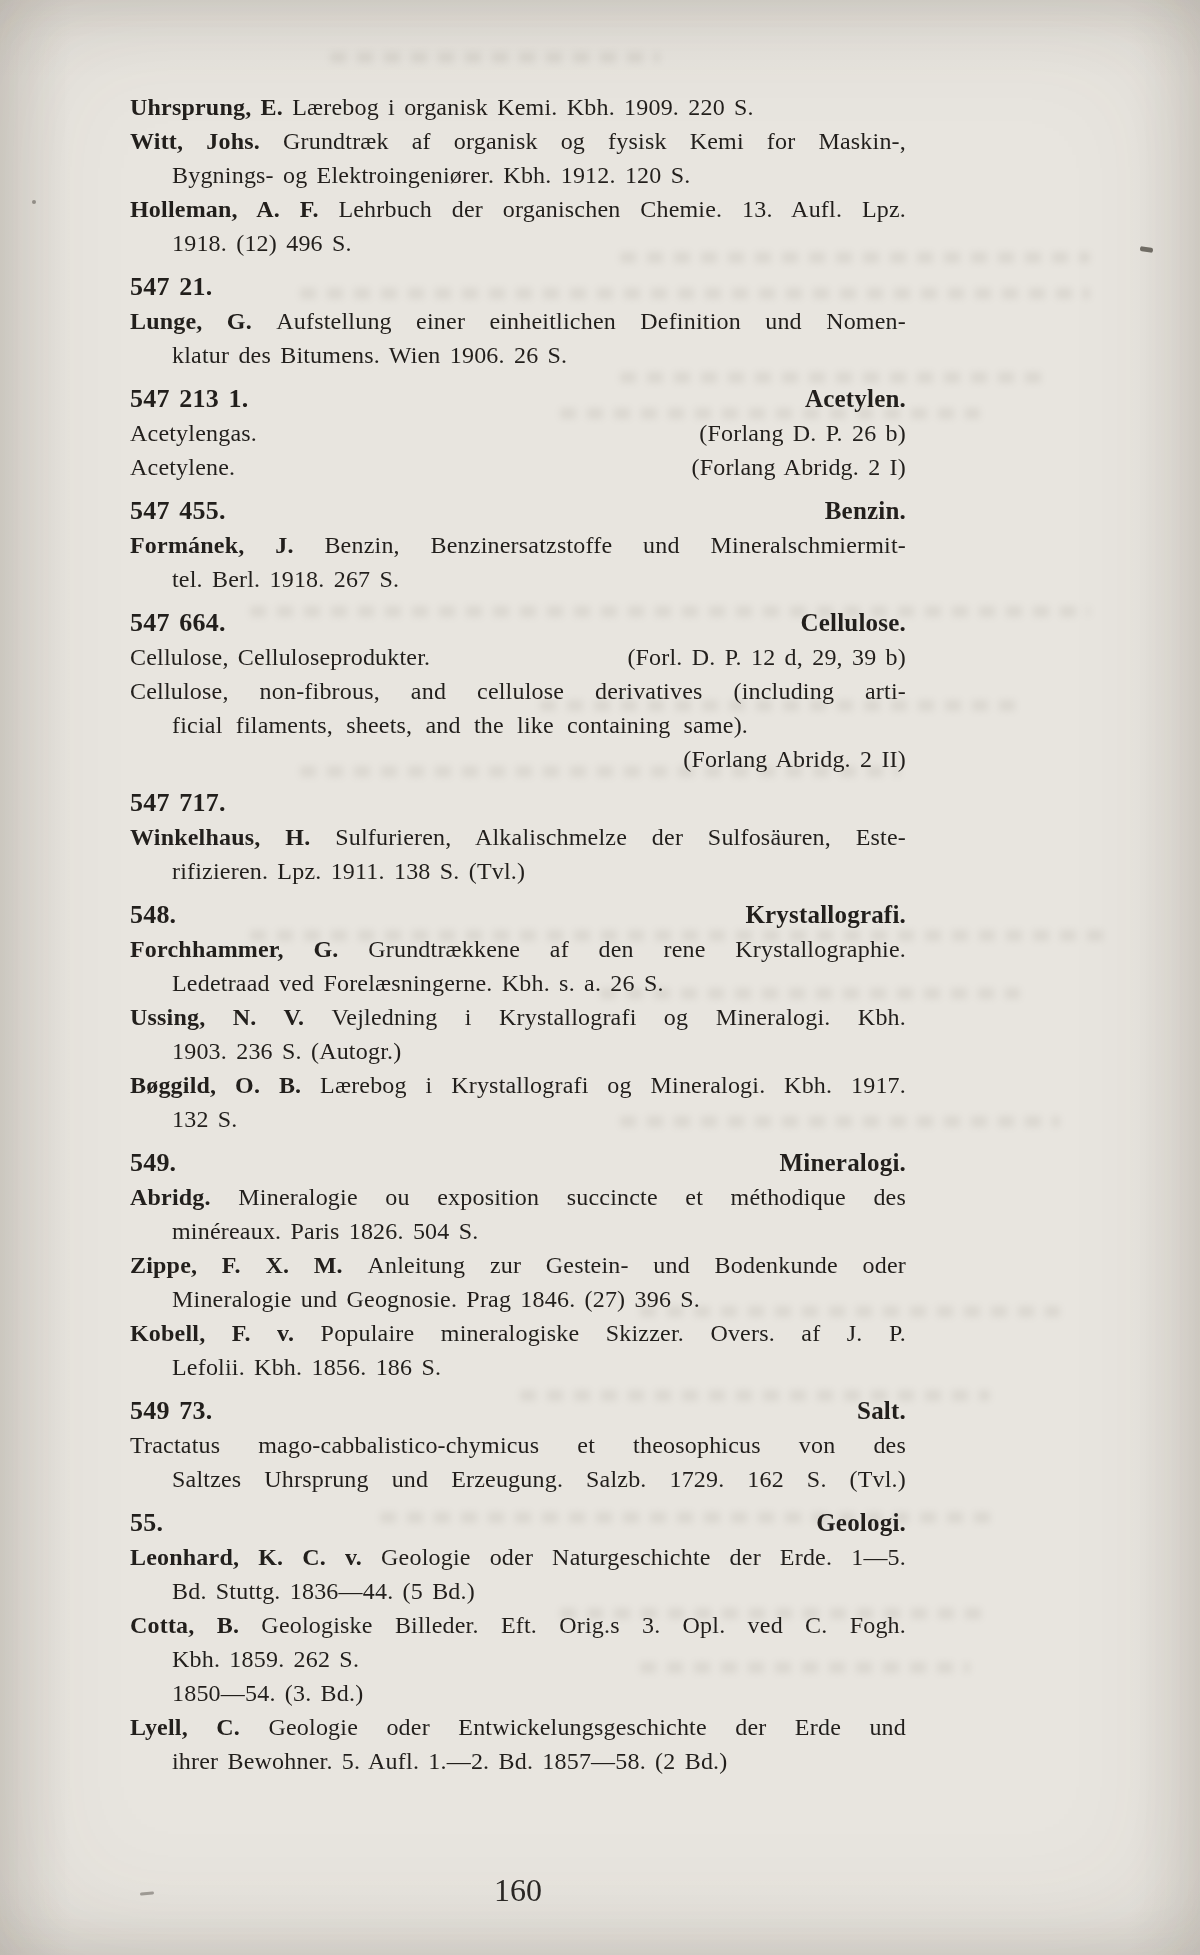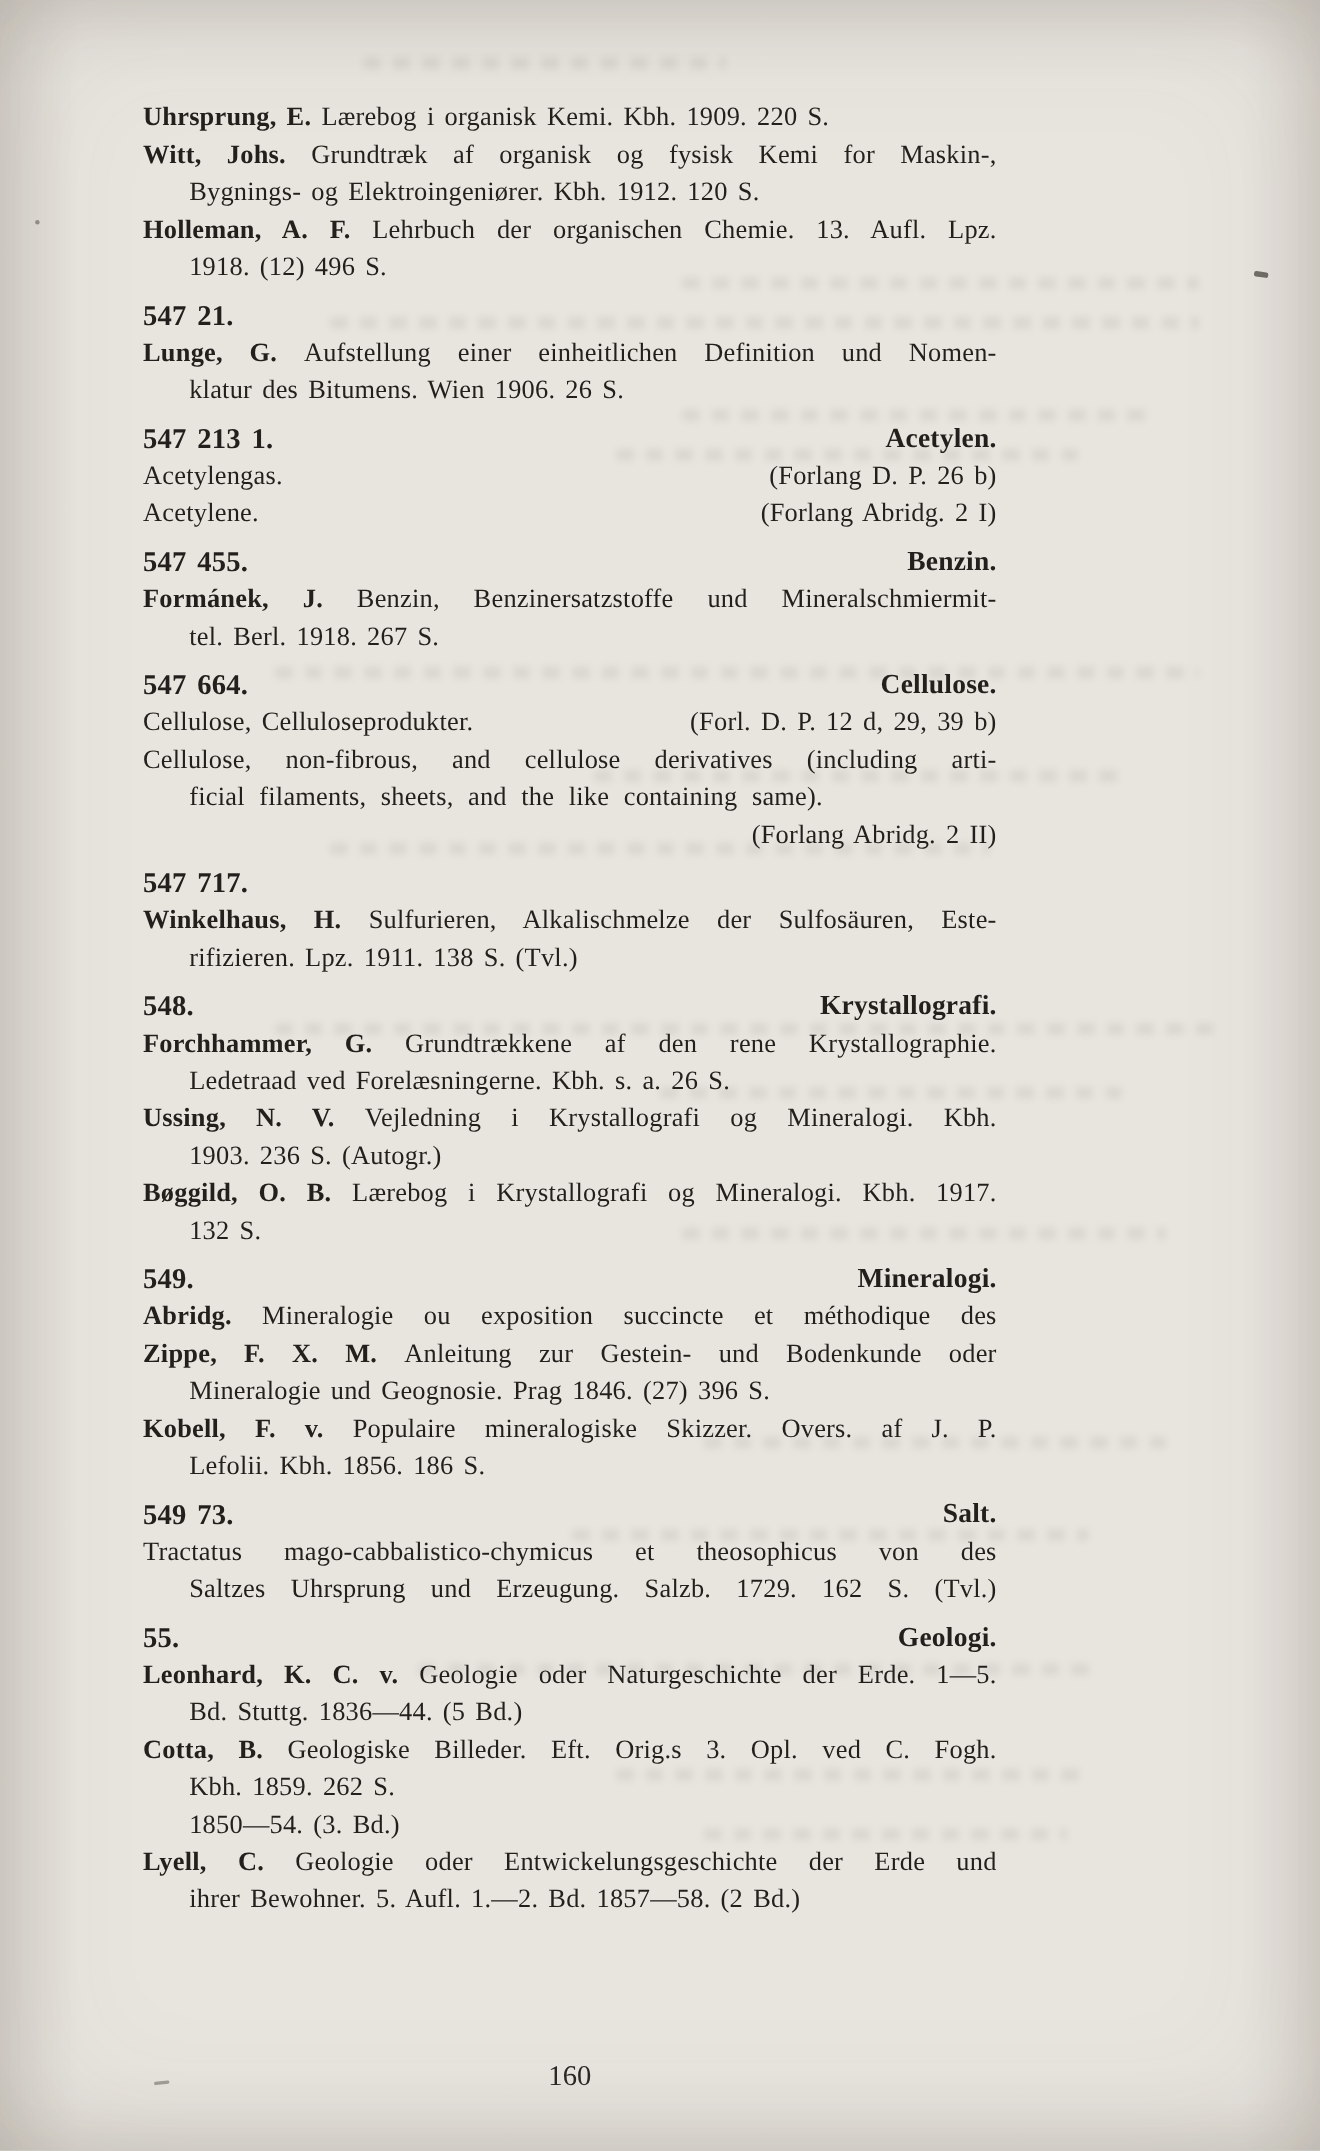--- a/index.html
+++ b/index.html
@@ -56,21 +56,21 @@
   .rt { position: absolute; right: 0; top: 0; font-weight: 400; }
   .rt.lb { font-weight: 700; font-size: 25px; }
   .line.rline { text-align: right; }
 
   .pageno {
     position: absolute;
     left: 130px;
     width: 776px;
     top: 1872px;
     text-align: center;
-    font-size: 26px;
+    font-size: 32px;
     color: #2a2724;
   }
 </style>
 </head>
 <body>
 
 <div class="page">
 
   <div class="ghost" style="left:330px; top:52px;  width:330px;"></div>
   <div class="ghost" style="left:620px; top:252px; width:470px;"></div>
@@ -118,20 +118,21 @@
       <div class="line ind"><span>rifizieren. Lpz. 1911. 138 S. (Tvl.)</span></div>
       <div class="line cls"><span class="lb">548.</span><span class="rt lb">Krystallografi.</span></div>
       <div class="line just"><span class="lb">Forchhammer, G. </span><span>Grundtrækkene af den rene Krystallographie.</span></div>
       <div class="line ind"><span>Ledetraad ved Forelæsningerne. Kbh. s. a. 26 S.</span></div>
       <div class="line just"><span class="lb">Ussing, N. V. </span><span>Vejledning i Krystallografi og Mineralogi. Kbh.</span></div>
       <div class="line ind"><span>1903. 236 S. (Autogr.)</span></div>
       <div class="line just"><span class="lb">Bøggild, O. B. </span><span>Lærebog i Krystallografi og Mineralogi. Kbh. 1917.</span></div>
       <div class="line ind"><span>132 S.</span></div>
       <div class="line cls"><span class="lb">549.</span><span class="rt lb">Mineralogi.</span></div>
       <div class="line just"><span class="lb">Abridg. </span><span>Mineralogie ou exposition succincte et méthodique des</span></div>
+      <div class="line ind"><span>minéreaux. Paris 1826. 504 S.</span></div>
       <div class="line just"><span class="lb">Zippe, F. X. M. </span><span>Anleitung zur Gestein- und Bodenkunde oder</span></div>
       <div class="line ind"><span>Mineralogie und Geognosie. Prag 1846. (27) 396 S.</span></div>
       <div class="line just"><span class="lb">Kobell, F. v. </span><span>Populaire mineralogiske Skizzer. Overs. af J. P.</span></div>
       <div class="line ind"><span>Lefolii. Kbh. 1856. 186 S.</span></div>
       <div class="line cls"><span class="lb">549 73.</span><span class="rt lb">Salt.</span></div>
       <div class="line just"><span>Tractatus mago-cabbalistico-chymicus et theosophicus von des</span></div>
       <div class="line ind just"><span>Saltzes Uhrsprung und Erzeugung. Salzb. 1729. 162 S. (Tvl.)</span></div>
       <div class="line cls"><span class="lb">55.</span><span class="rt lb">Geologi.</span></div>
       <div class="line just"><span class="lb">Leonhard, K. C. v. </span><span>Geologie oder Naturgeschichte der Erde. 1—5.</span></div>
       <div class="line ind"><span>Bd. Stuttg. 1836—44. (5 Bd.)</span></div>

